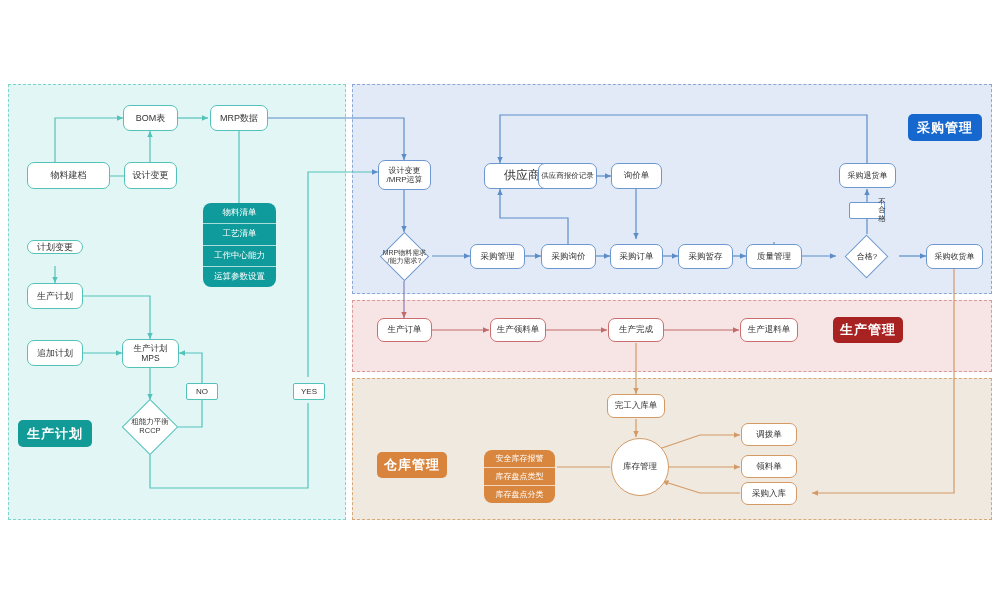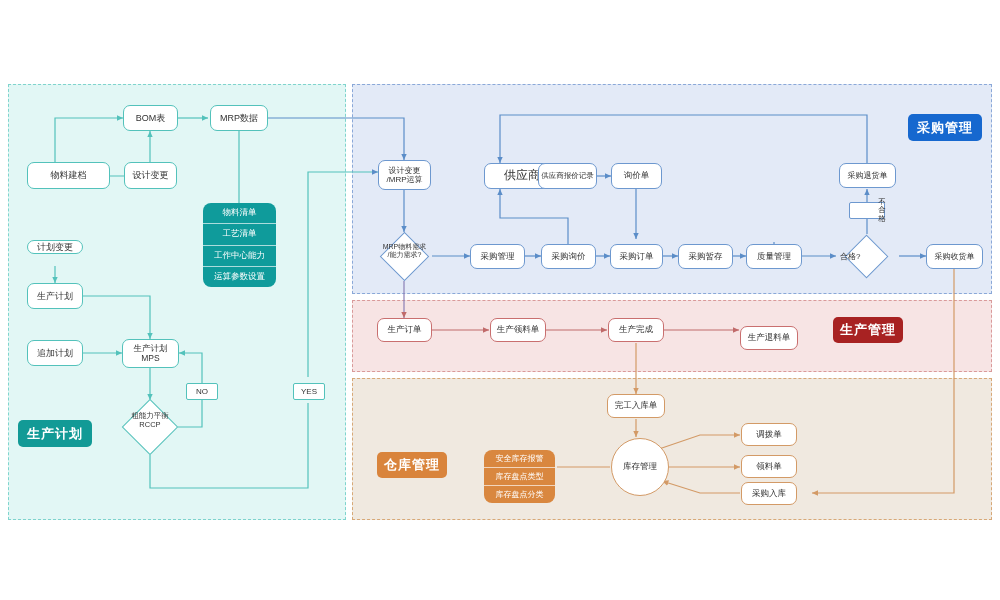--- a/index.html
+++ b/index.html
@@ -22,21 +22,21 @@
   .node.blue  {border:1px solid #6d98cf;}
   .node.red   {border:1px solid #c96f6f;}
   .node.orange{border:1px solid #d39a66;}
   .node.sq{border-radius:2px;}
   .node .ln{display:block;}
 
   .dia{position:absolute;box-sizing:border-box;background:#ffffff;
        transform:rotate(45deg);}
   .dia.teal{border:1px solid #53c2bb;}
   .dia.blue{border:1px solid #6d98cf;}
-  .diatext{position:absolute;display:flex;align-items:center;justify-content:flex-start;
+  .diatext{position:absolute;display:flex;align-items:center;justify-content:center;
            text-align:center;line-height:1.15;color:#333;}
 
   .circ{position:absolute;box-sizing:border-box;background:#ffffff;
         border:1px solid #d39a66;border-radius:50%;
         display:flex;align-items:center;justify-content:center;color:#333;}
 
   .stack{position:absolute;box-sizing:border-box;border-radius:8px;
          display:flex;flex-direction:column;justify-content:center;
          color:#ffffff;}
   .stack.teal{background:#0f9b9b;}
@@ -263,21 +263,21 @@
 
   <div class="node red" style="left:377px;top:318px;width:55px;height:24px;font-size:8.5px;">
     <span class="ln">生产订单</span>
   </div>
   <div class="node red" style="left:490px;top:318px;width:56px;height:24px;font-size:8.5px;">
     <span class="ln">生产领料单</span>
   </div>
   <div class="node red" style="left:608px;top:318px;width:56px;height:24px;font-size:8.5px;">
     <span class="ln">生产完成</span>
   </div>
-  <div class="node red" style="left:740px;top:318px;width:58px;height:24px;font-size:8.5px;margin-top:8px;">
+  <div class="node red" style="left:740px;top:318px;width:58px;height:24px;font-size:8.5px;">
     <span class="ln">生产退料单</span>
   </div>
   <div class="badge red" style="left:833px;top:317px;width:70px;height:26px;font-size:13px;">生产管理</div>
 
   <div class="node orange" style="left:607px;top:394px;width:58px;height:24px;font-size:8.5px;">
     <span class="ln">完工入库单</span>
   </div>
 
   <div class="circ" style="left:611px;top:438px;width:58px;height:58px;font-size:8.5px;">
     <span class="ln">库存管理</span>

